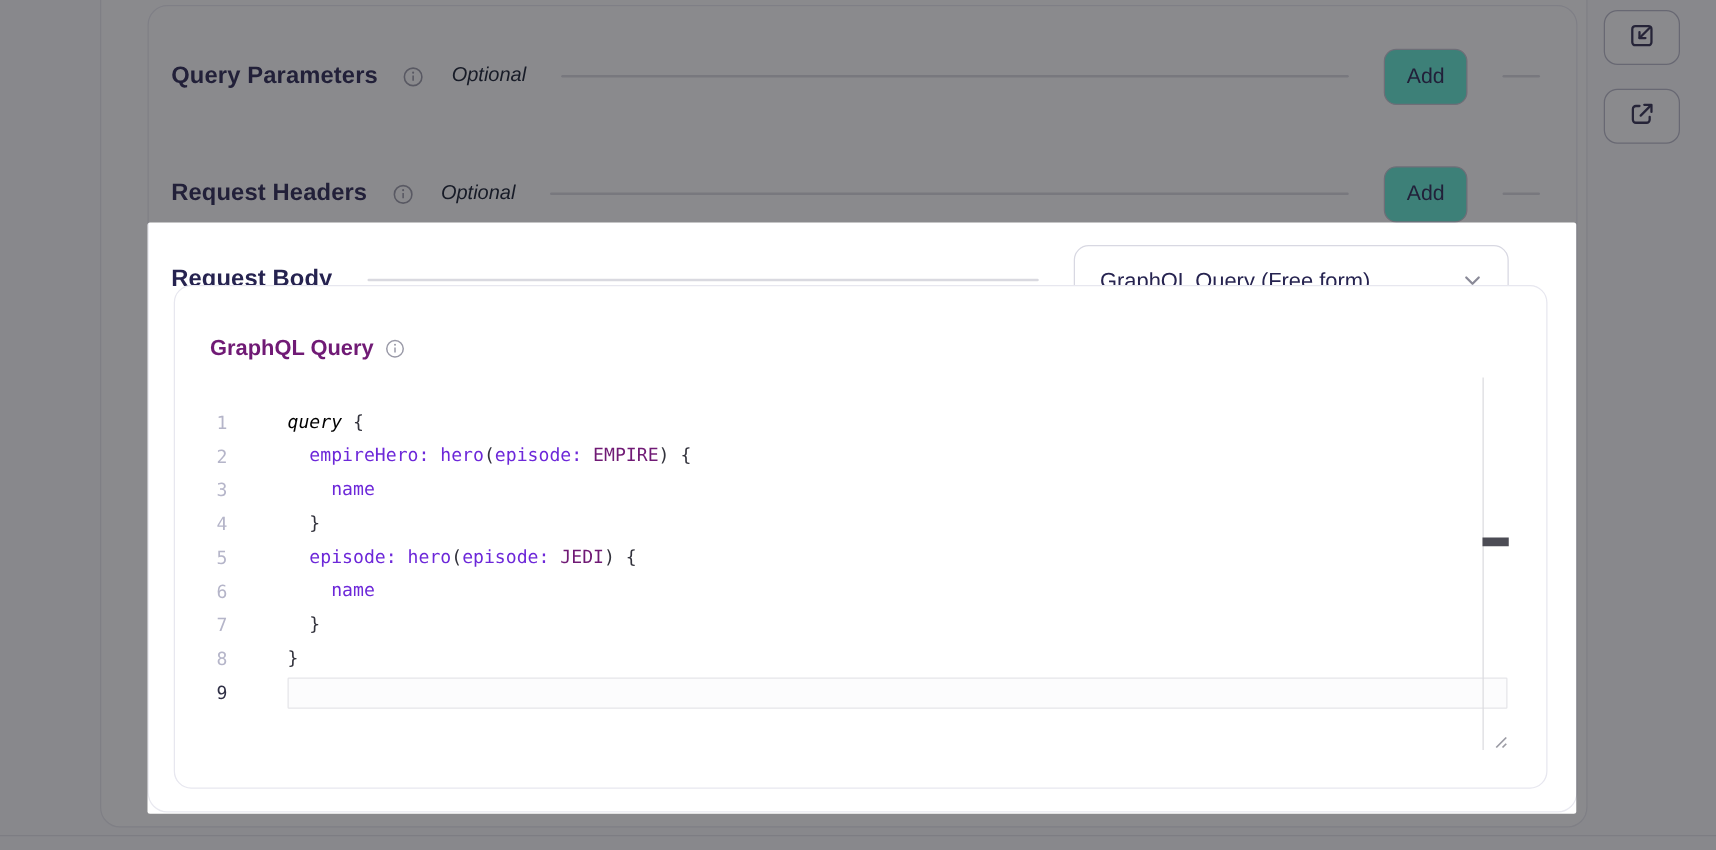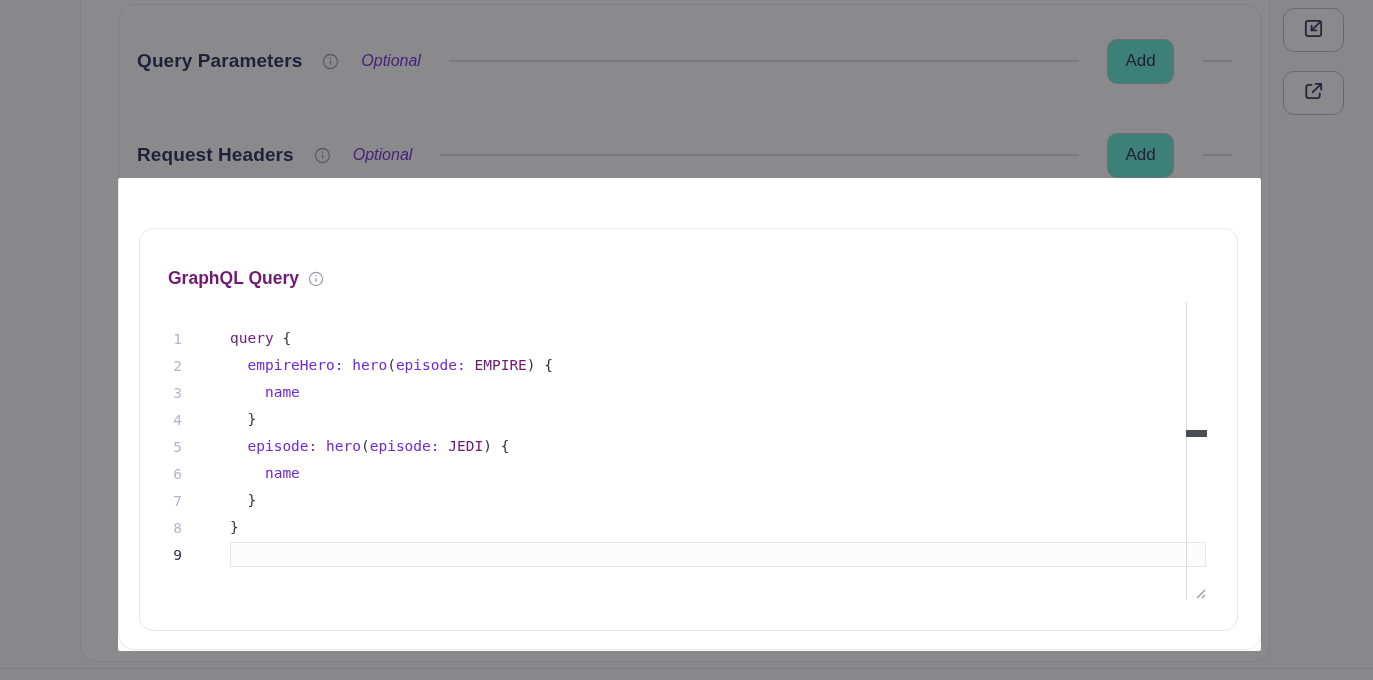--- a/index.html
+++ b/index.html
@@ -12,21 +12,21 @@
   .form-card{position:absolute;left:118px;top:4px;width:1144px;height:646px;
     background:#fff;border:1px solid #e9e9f0;border-radius:16px;box-sizing:border-box;}
   .bottom-hairline{position:absolute;left:0;top:668px;width:1373px;height:1px;background:#e4e4ea;}
 
   
   .form-row{position:absolute;left:137px;width:1103px;display:flex;align-items:center;gap:20px;}
   .row-qp{top:38px;height:46px;}
   .row-rh{top:132px;height:46px;justify-content:space-between;}
   .row-rb{top:196px;height:56px;width:1070px;}
   .sec-title{font-size:19px;font-weight:700;color:#262350;letter-spacing:.1px;white-space:nowrap;}
-  .optional{font-size:16px;font-style:italic;color:#6d28d9;white-space:nowrap;margin-left:2px;}
+  .optional{font-size:16px;font-style:italic;color:#0f172a;white-space:nowrap;margin-left:2px;}
   .divider{flex:1;height:2px;background:#d9d9e0;border-radius:2px;margin:0 8px;}
   .divider.tail{flex:0 0 30px;}
   .add-btn{font-family:inherit;font-size:17px;color:#262350;background:#5eead4;
     border:1px solid #c4c4d2;border-radius:10px;width:67px;height:45px;cursor:pointer;}
   .info-icon{display:inline-flex;flex:0 0 auto;color:#9a9aa8;}
 
   
   .type-select{box-sizing:border-box;flex:0 0 348px;height:56px;background:#fff;
     border:1px solid #d8d8e2;border-radius:12px;display:flex;align-items:center;
     padding:0 18px 0 20px;cursor:pointer;}
@@ -39,21 +39,21 @@
   .editor-label-row{position:absolute;left:168px;top:268px;display:flex;align-items:center;gap:9px;}
   .editor-label{font-size:17.5px;font-weight:700;color:#701a75;}
 
   .code-area{position:absolute;left:150px;top:325px;width:1056px;}
   .code-row{display:flex;align-items:center;height:27px;
     font-family:"DejaVu Sans Mono", monospace;font-size:14.5px;}
   .ln{flex:0 0 32px;text-align:right;color:#b5b5c9;margin-right:48px;}
   .code-row.active .ln{color:#2f2f45;}
   .code-cell{flex:1;white-space:pre;color:#33333d;height:27px;line-height:27px;box-sizing:border-box;}
   .code-row.active .code-cell{background:#fcfcfd;border:1px solid #e5e5e9;height:25px;line-height:23px;border-radius:1px;}
-  .tok-kw{color:#701a75;}
+  .tok-kw{color:#000000;font-style:italic;}
   .tok-pr{color:#6d28d9;}
   .tok-at{color:#701a75;}
   .tok-pu{color:#33333d;}
   .tok-pl{color:#33333d;}
 
   .scroll-track{position:absolute;left:1186px;top:302px;height:298px;width:20px;border-left:1px solid #dcdce0;}
   .scroll-thumb{position:absolute;left:1186px;top:430px;width:21px;height:7px;background:#4c4c55;cursor:grab;}
   .resize-grip{position:absolute;left:1192px;top:585px;color:#9b9ba4;cursor:nwse-resize;}
 
   
@@ -99,20 +99,32 @@
           <line x1="8" y1="7" x2="8" y2="11" stroke="currentColor" stroke-width="1.2"></line>
           <circle cx="8" cy="4.8" r="0.8" fill="currentColor"></circle>
         </svg>
     </span>
     <span class="optional">Optional</span>
     <span class="divider"></span>
     <button class="add-btn">Add</button>
     <span class="divider tail"></span>
   </div>
 
+  <div class="form-row row-rb">
+    <span class="sec-title">Request Body</span>
+    <span class="divider"></span>
+    <div class="type-select">
+      <span class="val">GraphQL Query (Free form)</span>
+      <span class="chevron">
+        <svg width="20" height="20" viewBox="0 0 20 20" fill="none">
+            <polyline points="5,8 10,13 15,8" stroke="currentColor" stroke-width="1.8" stroke-linecap="round" stroke-linejoin="round"></polyline>
+          </svg>
+      </span>
+    </div>
+  </div>
 
   <div class="editor-card"></div>
 
   <div class="editor-label-row">
     <span class="editor-label">GraphQL Query</span>
     <span class="info-icon">
       <svg width="16" height="16" viewBox="0 0 16 16" fill="none">
           <circle cx="8" cy="8" r="6.6" stroke="currentColor" stroke-width="1.2"></circle>
           <line x1="8" y1="7" x2="8" y2="11" stroke="currentColor" stroke-width="1.2"></line>
           <circle cx="8" cy="4.8" r="0.8" fill="currentColor"></circle>

